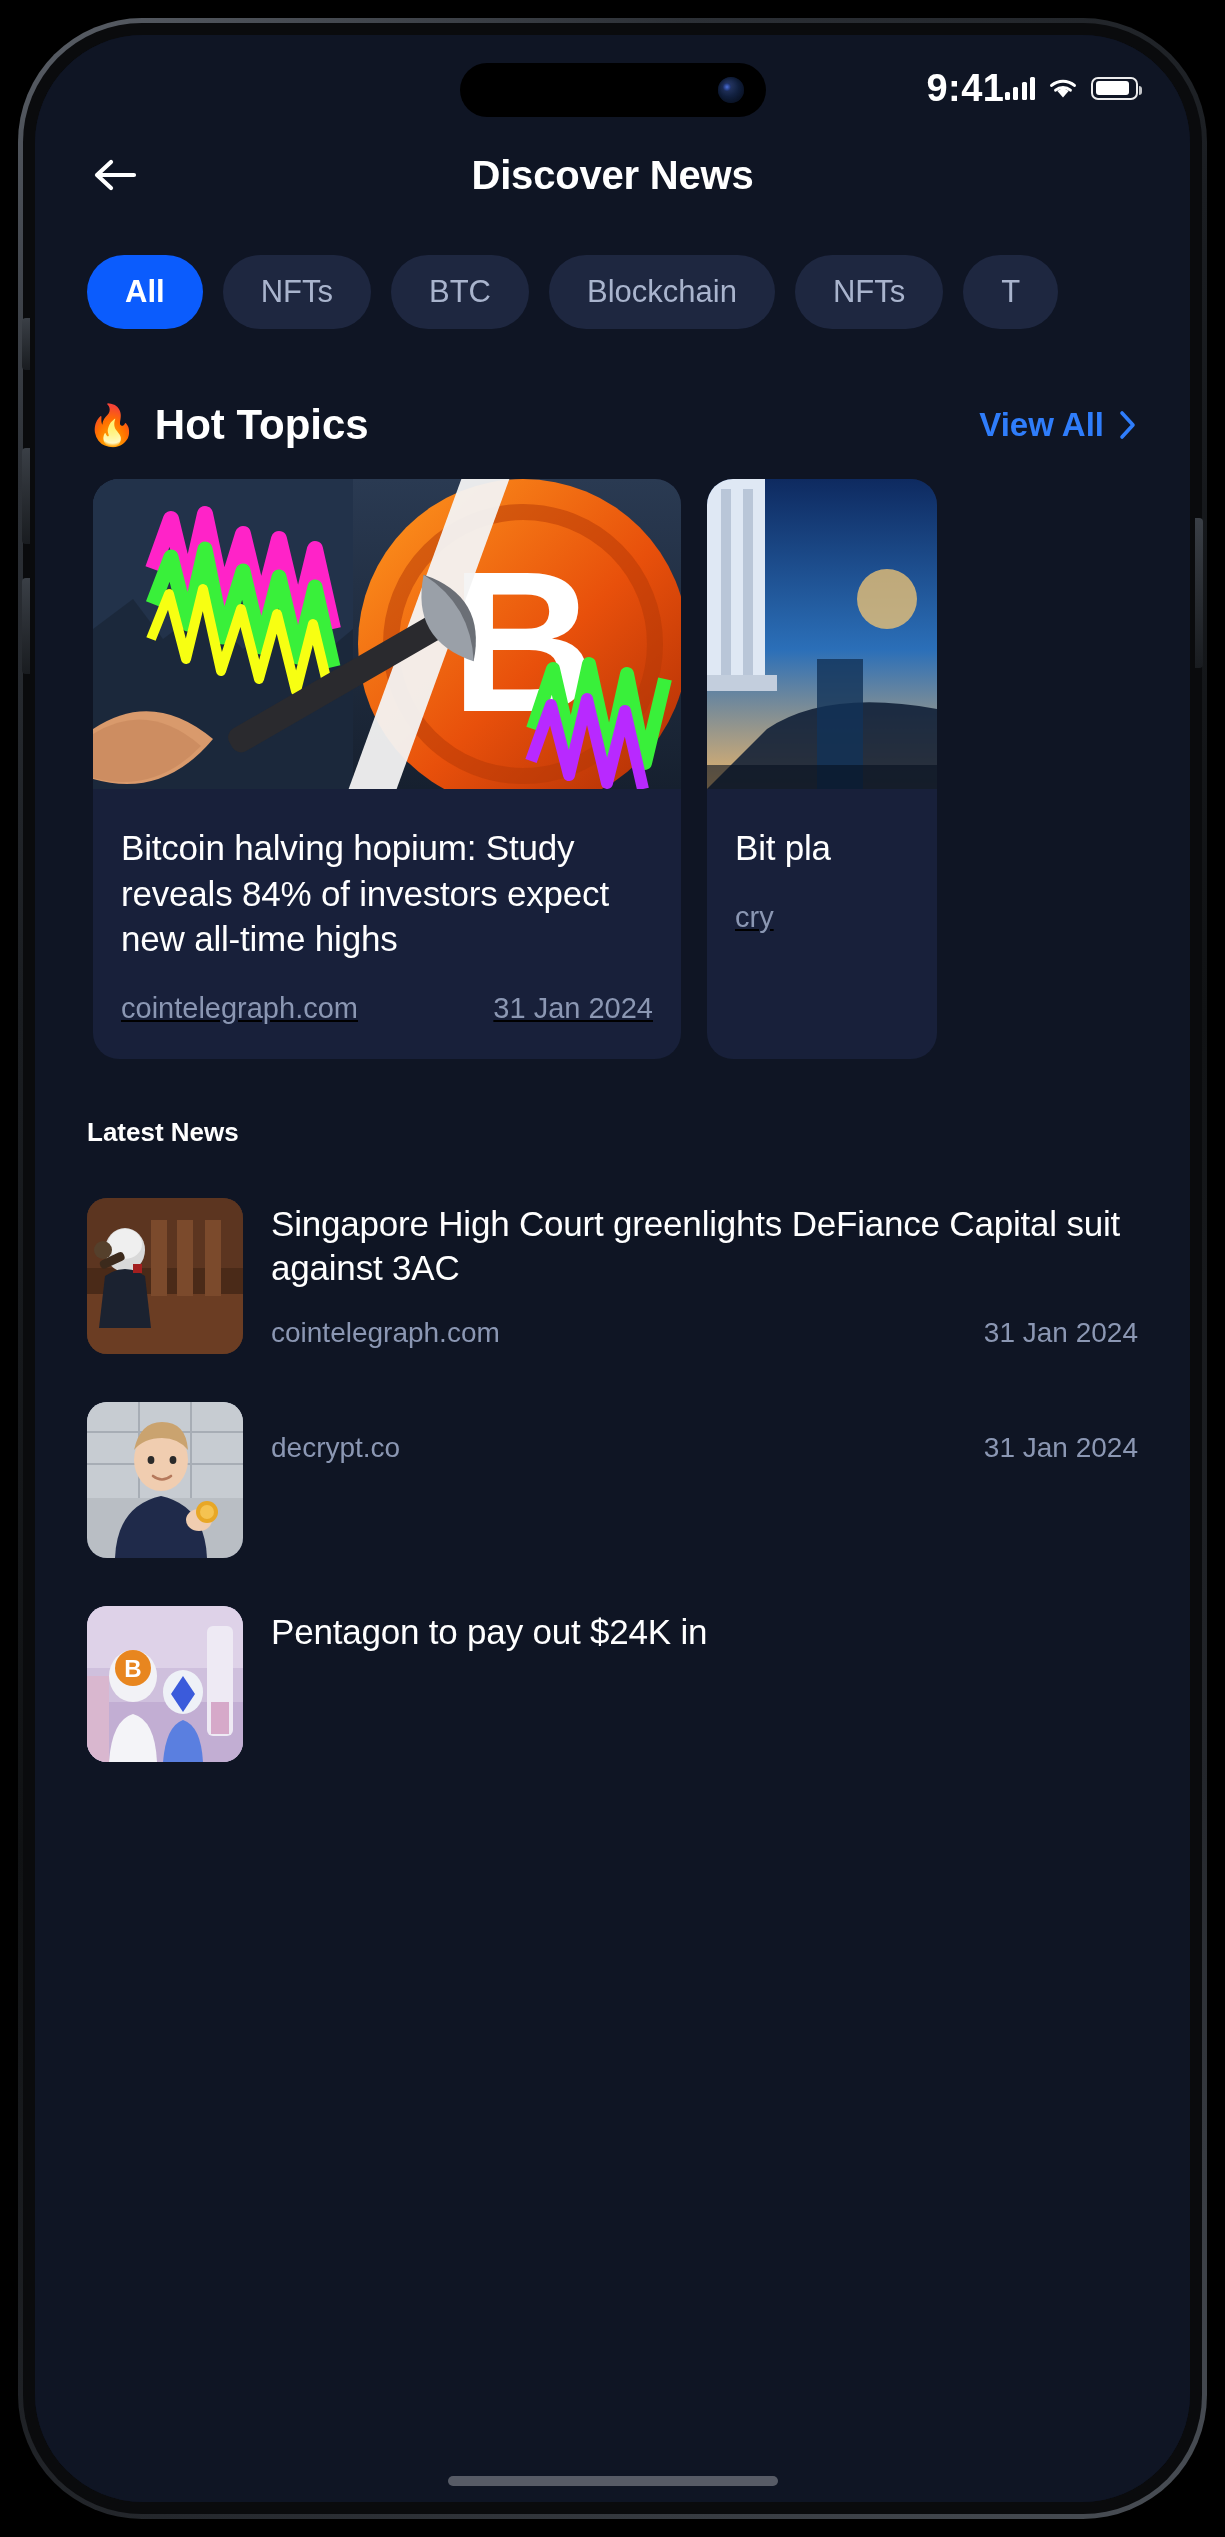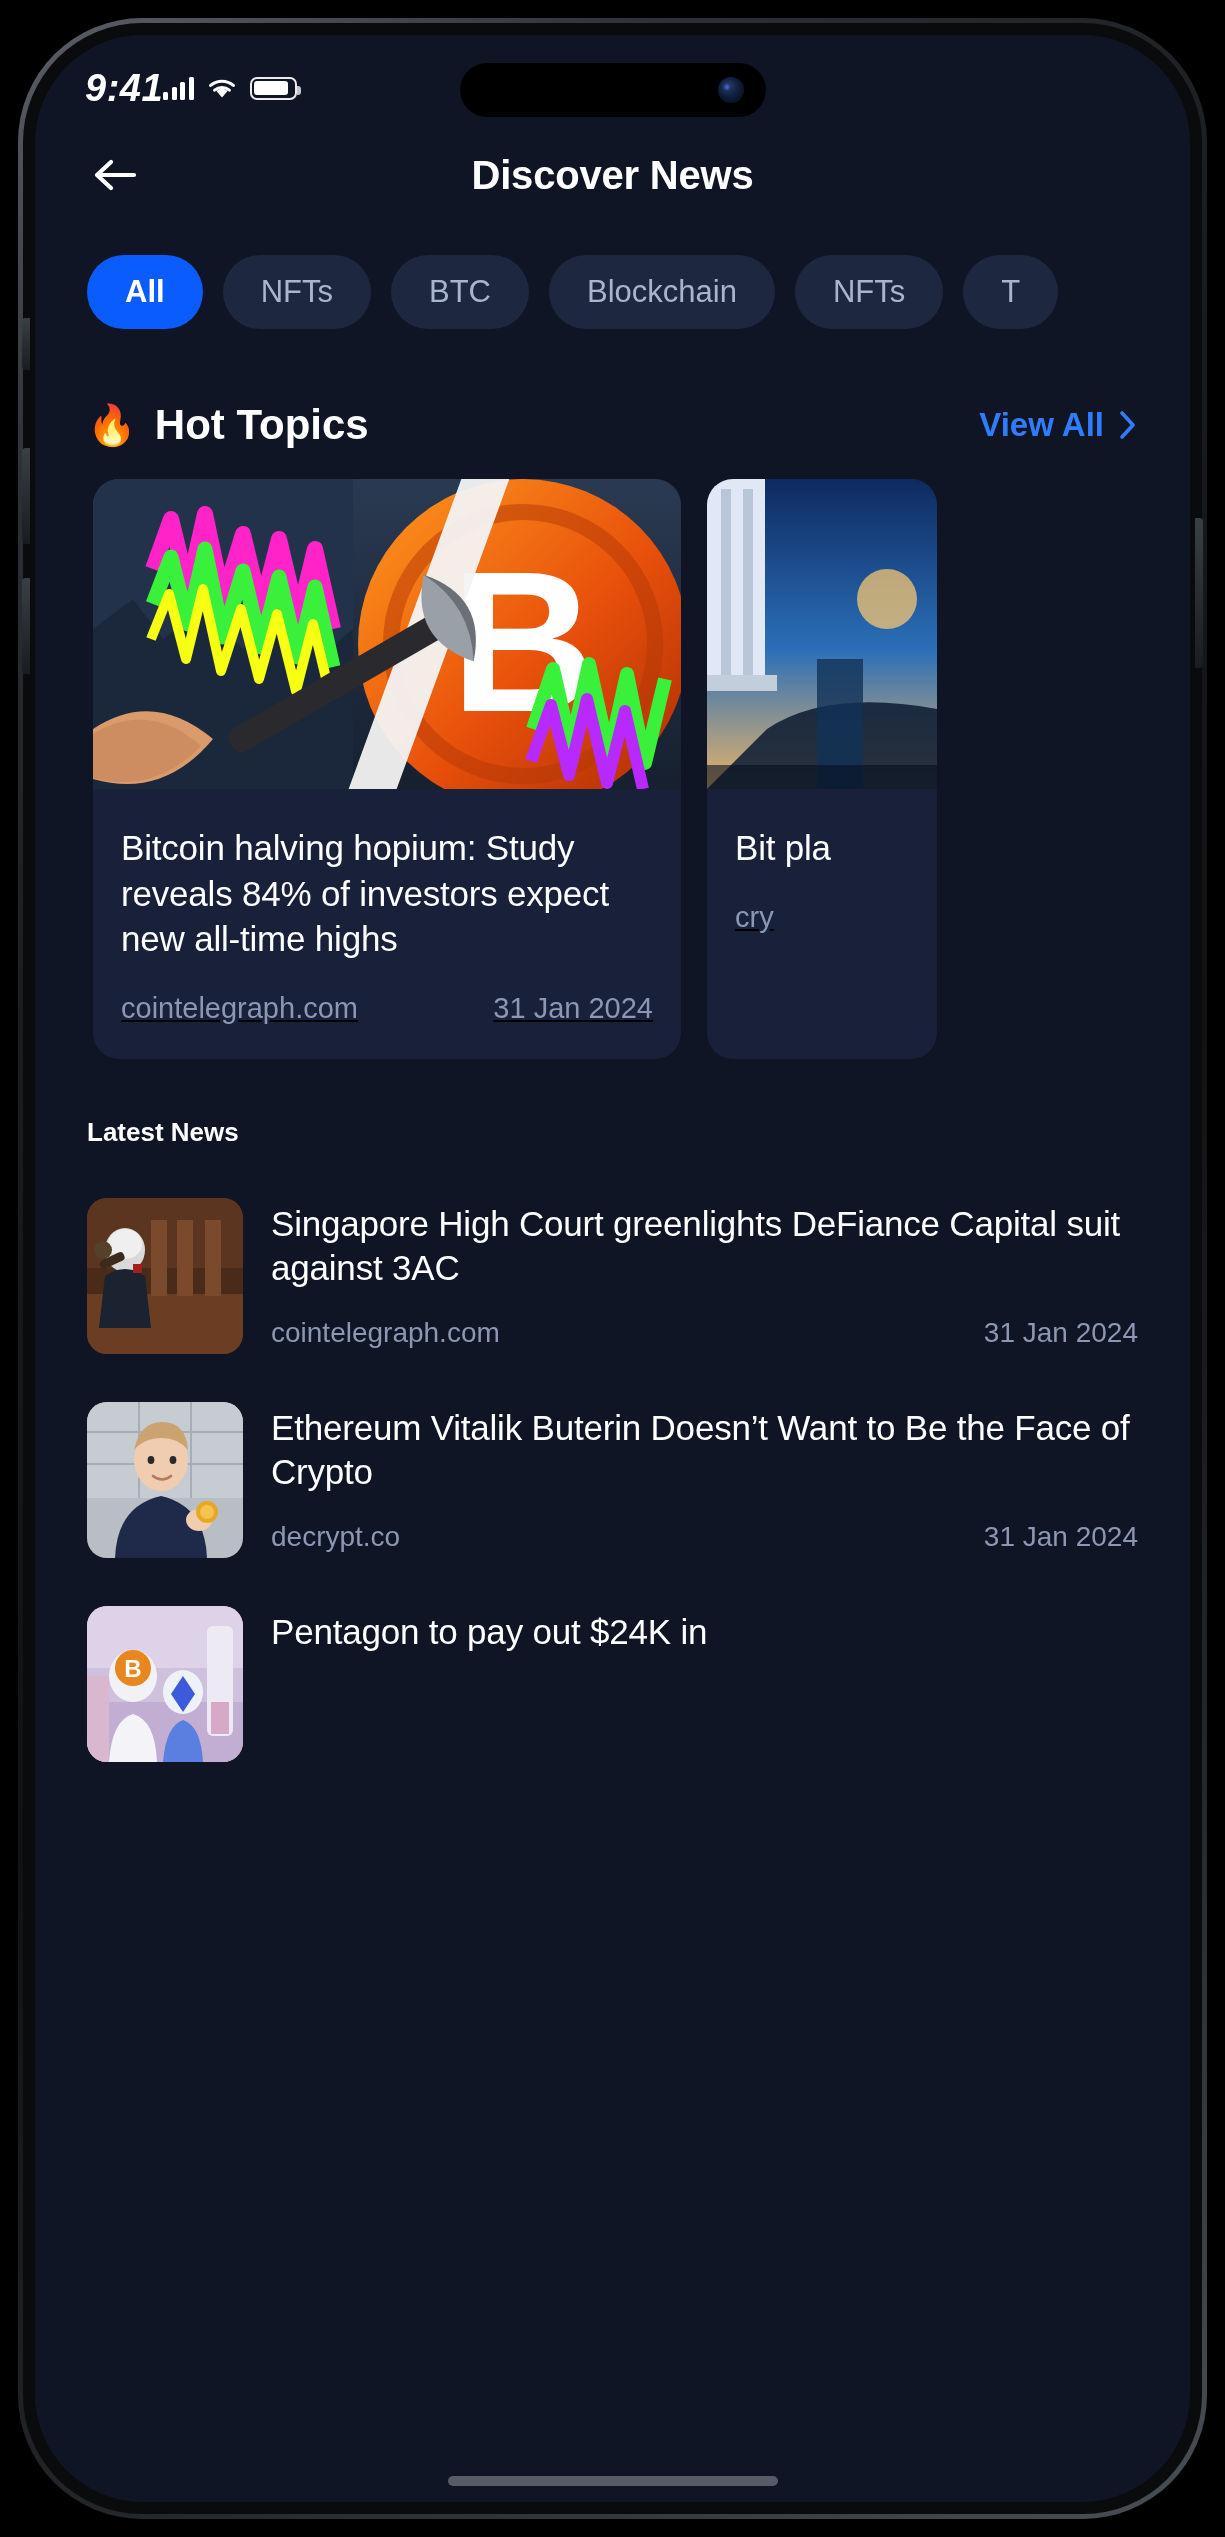--- a/index.html
+++ b/index.html
@@ -54,24 +54,23 @@
     background: #0f1524;
     overflow: hidden;
   }
 
   
   .status-bar {
     position: relative;
     height: 92px;
     display: flex;
     align-items: center;
-    justify-content: flex-start;
+    justify-content: flex-end;
     padding: 0 52px 0 50px;
     z-index: 6;
-    font-style: italic;
   }
   .status-time {
     color: #ffffff;
     font-size: 38px;
     font-weight: 700;
     letter-spacing: 0.5px;
     padding-top: 14px;
   }
   .status-right {
     display: flex;
@@ -491,21 +490,20 @@
               <ellipse cx="64" cy="58" rx="3.4" ry="4" fill="#2a2a2a"></ellipse>
               <ellipse cx="86" cy="58" rx="3.4" ry="4" fill="#2a2a2a"></ellipse>
               <path d="M66 74 q9 7 18 0" stroke="#b5795c" stroke-width="2.6" fill="none" stroke-linecap="round"></path>
               <path d="M28 156 q2 -52 46 -62 q44 10 46 62 Z" fill="#1f2a4a"></path>
               <ellipse cx="112" cy="118" rx="13" ry="11" fill="#f0cdb0"></ellipse>
               <circle cx="120" cy="110" r="11" fill="#e8a725"></circle>
               <circle cx="120" cy="110" r="7" fill="#f5c351"></circle>
             </svg>
           </div>
           <div class="news-content">
-            <div class="news-title">Ethereum Vitalik Buterin Doesn’t Want to Be the Face of Crypto</div>
             <div class="news-meta">
               <span class="news-src">decrypt.co</span>
               <span class="news-date">31 Jan 2024</span>
             </div>
           </div>
         </div>
 
         <div class="news-row">
           <div class="news-thumb">
             <svg width="100%" height="100%" viewBox="0 0 156 156" preserveAspectRatio="xMidYMid slice">

